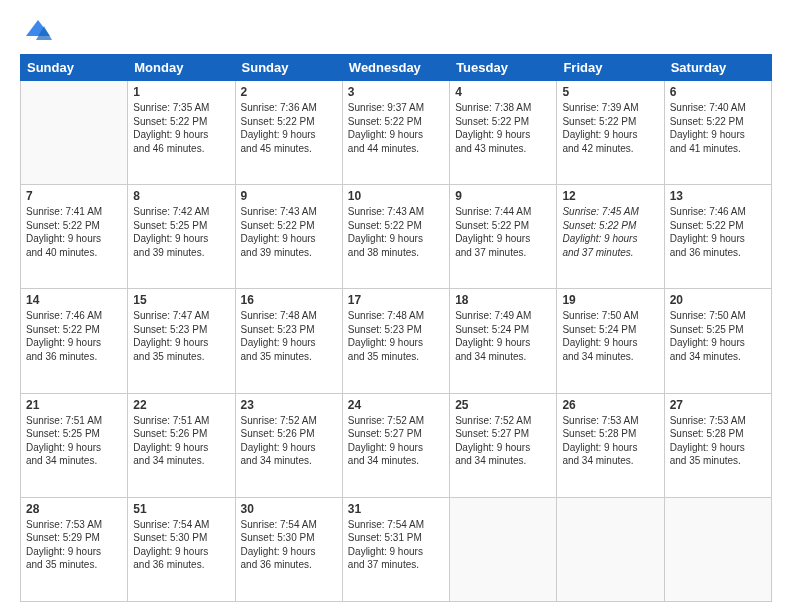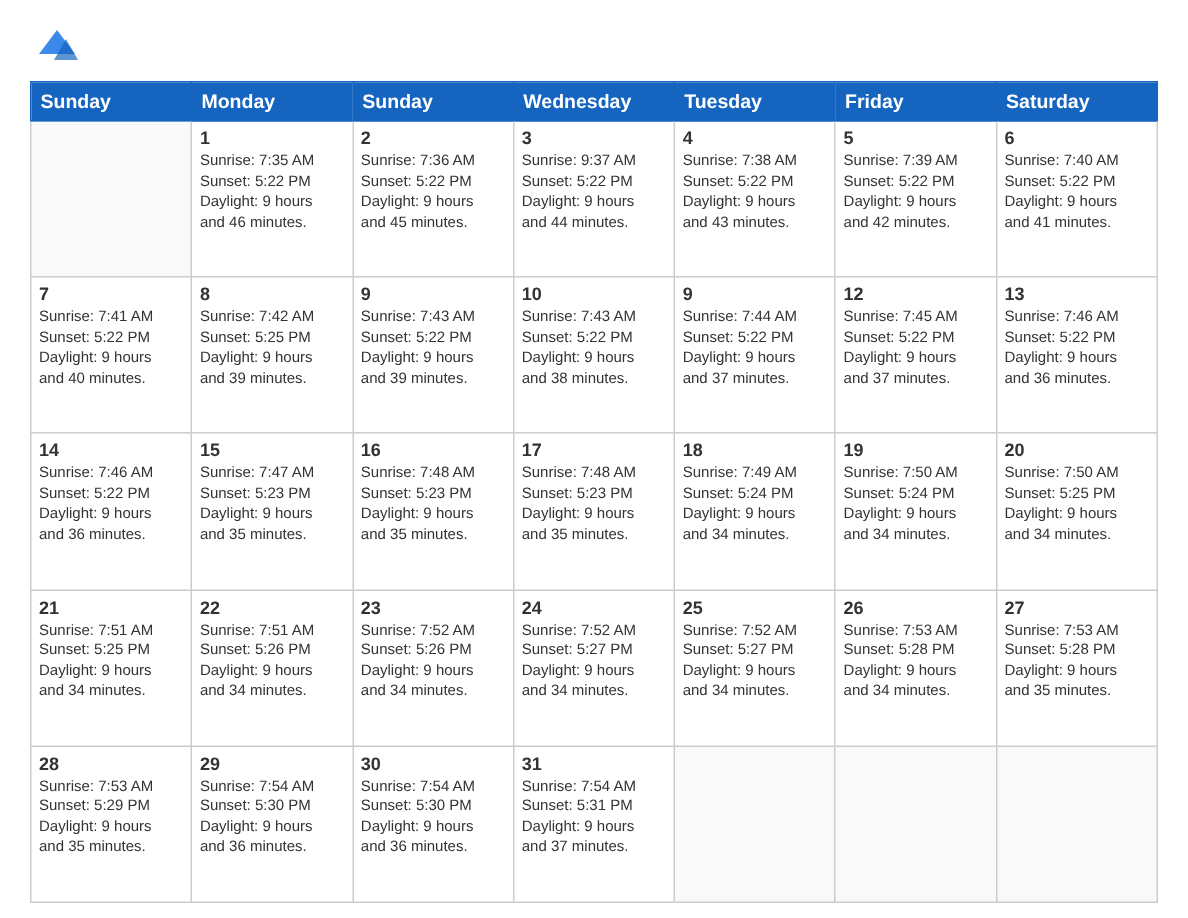--- a/index.html
+++ b/index.html
@@ -189,21 +189,21 @@
           </td>
           <td>
             <span class="day-num">9</span>
             <div class="day-info" style="white-space: pre-line;">Sunrise: 7:44 AM
 Sunset: 5:22 PM
 Daylight: 9 hours
 and 37 minutes.</div>
           </td>
           <td>
             <span class="day-num">12</span>
-            <div class="day-info" style="white-space: pre-line;">Sunrise: 7:45 AM
+            <div class="day-info" style="white-space: pre-line; font-style: italic;">Sunrise: 7:45 AM
 Sunset: 5:22 PM
 Daylight: 9 hours
 and 37 minutes.</div>
           </td>
           <td>
             <span class="day-num">13</span>
             <div class="day-info" style="white-space: pre-line;">Sunrise: 7:46 AM
 Sunset: 5:22 PM
 Daylight: 9 hours
 and 36 minutes.</div>
@@ -313,21 +313,21 @@
         </tr>
         <tr>
           <td>
             <span class="day-num">28</span>
             <div class="day-info" style="white-space: pre-line;">Sunrise: 7:53 AM
 Sunset: 5:29 PM
 Daylight: 9 hours
 and 35 minutes.</div>
           </td>
           <td>
-            <span class="day-num">29</span>
+            <span class="day-num">51</span>
             <div class="day-info" style="white-space: pre-line;">Sunrise: 7:54 AM
 Sunset: 5:30 PM
 Daylight: 9 hours
 and 36 minutes.</div>
           </td>
           <td>
             <span class="day-num">30</span>
             <div class="day-info" style="white-space: pre-line;">Sunrise: 7:54 AM
 Sunset: 5:30 PM
 Daylight: 9 hours

